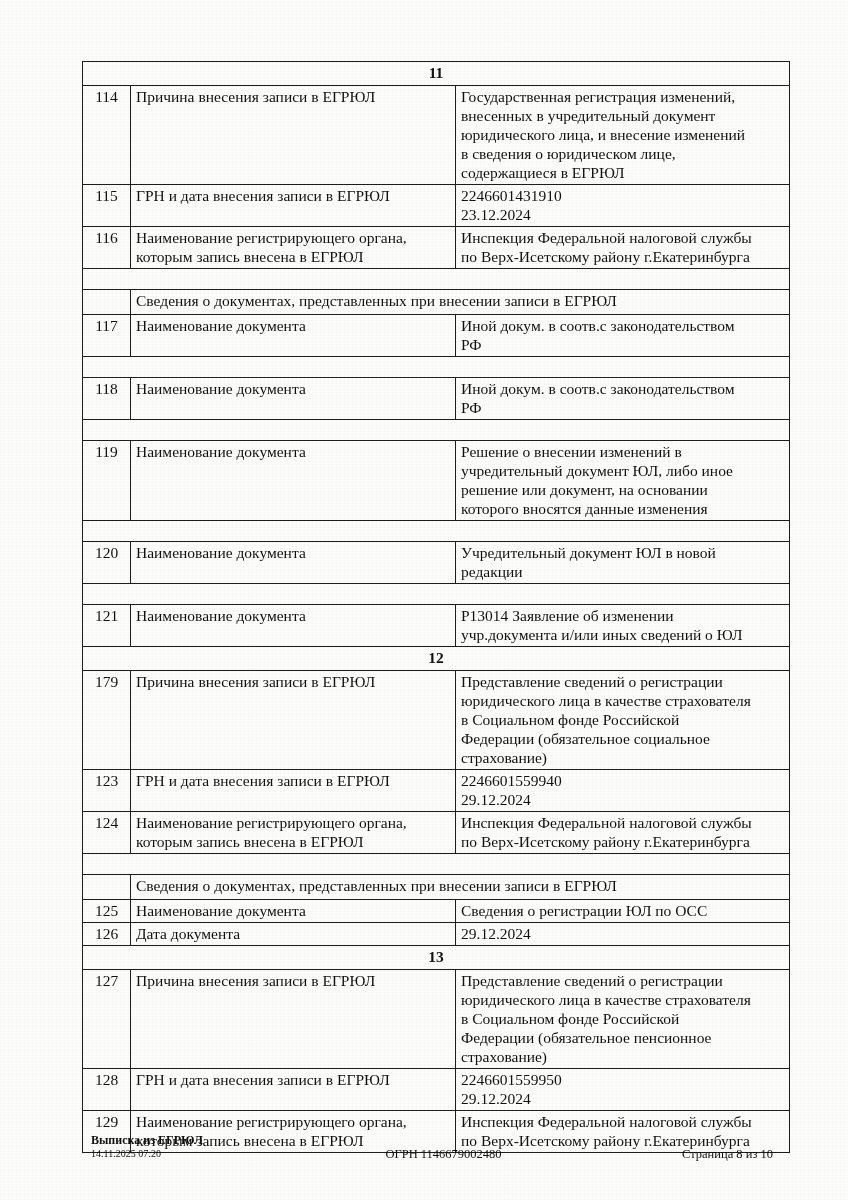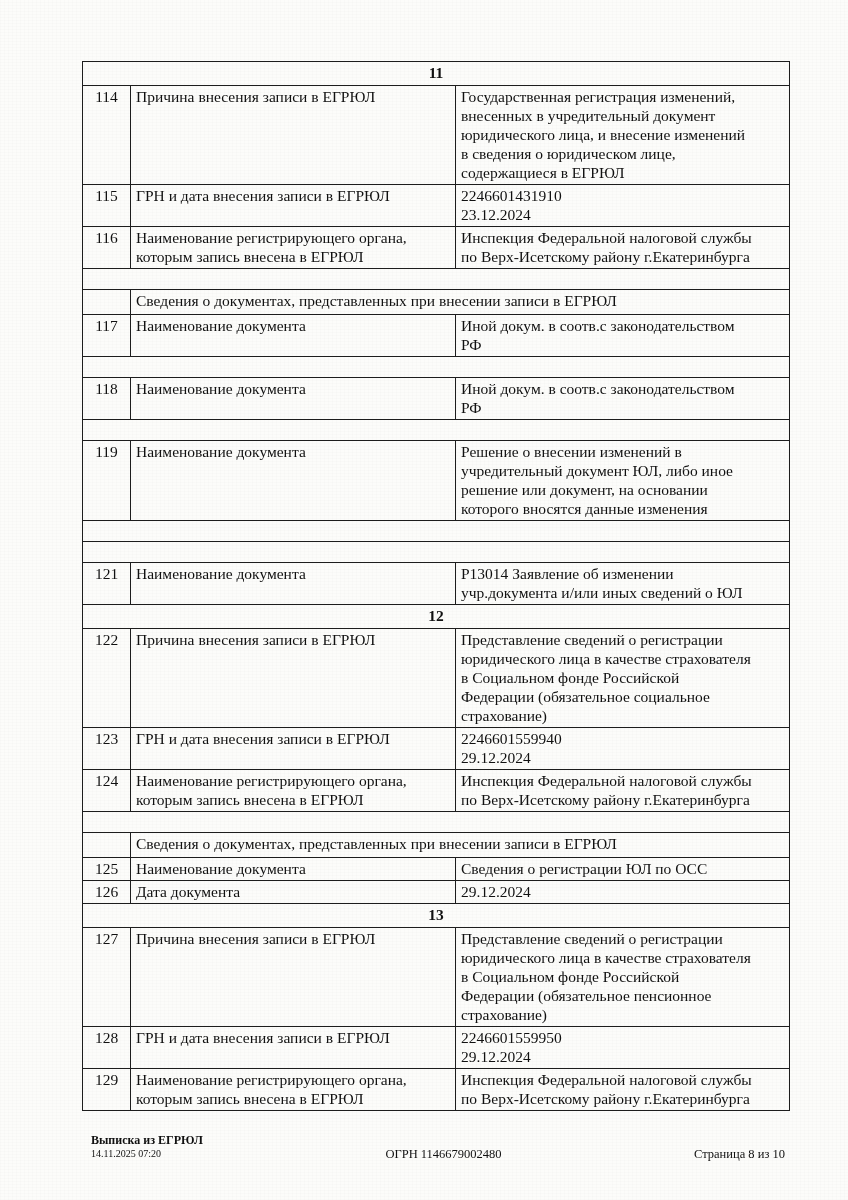--- a/index.html
+++ b/index.html
@@ -55,21 +55,21 @@
     top: 1134px;
     width: 707px;
     height: 30px;
     font-size: 12.5px;
     color: #111;
   }
   .f-left  { position: absolute; left: 9px; top: 0; }
   .f-title { font-weight: bold; font-size: 12px; line-height: 13px; }
   .f-dt    { font-size: 10px; line-height: 14px; }
   .f-center{ position: absolute; left: 16px; right: 0; top: 13px; text-align: center; }
-  .f-right { position: absolute; right: 4px; top: 13px; text-align: right; }
+  .f-right { position: absolute; right: 16px; top: 13px; text-align: right; }
 </style>
 </head>
 <body>
 
 <div class="page">
 
   <table class="doc-table">
     <colgroup>
       <col class="c-num">
       <col class="c-label">
@@ -131,33 +131,39 @@
           <td class="label" colspan="1">Наименование документа</td>
           <td class="value" colspan="1">Решение о внесении изменений в
 учредительный документ ЮЛ, либо иное
 решение или документ, на основании
 которого вносятся данные изменения</td>
         </tr>
         <tr>
           <td class="spacer" colspan="3"></td>
         </tr>
         <tr>
+          <td class="num" colspan="1">120</td>
+          <td class="label" colspan="1">Наименование документа</td>
+          <td class="value" colspan="1">Учредительный документ ЮЛ в новой
+редакции</td>
+        </tr>
+        <tr>
           <td class="spacer" colspan="3"></td>
         </tr>
         <tr>
           <td class="num" colspan="1">121</td>
           <td class="label" colspan="1">Наименование документа</td>
           <td class="value" colspan="1">Р13014 Заявление об изменении
 учр.документа и/или иных сведений о ЮЛ</td>
         </tr>
         <tr>
           <td class="section" colspan="3">12</td>
         </tr>
         <tr>
-          <td class="num" colspan="1">122</td>
+          <td class="num" colspan="1">179</td>
           <td class="label" colspan="1">Причина внесения записи в ЕГРЮЛ</td>
           <td class="value" colspan="1">Представление сведений о регистрации
 юридического лица в качестве страхователя
 в Социальном фонде Российской
 Федерации (обязательное социальное
 страхование)</td>
         </tr>
         <tr>
           <td class="num" colspan="1">123</td>
           <td class="label" colspan="1">ГРН и дата внесения записи в ЕГРЮЛ</td>

